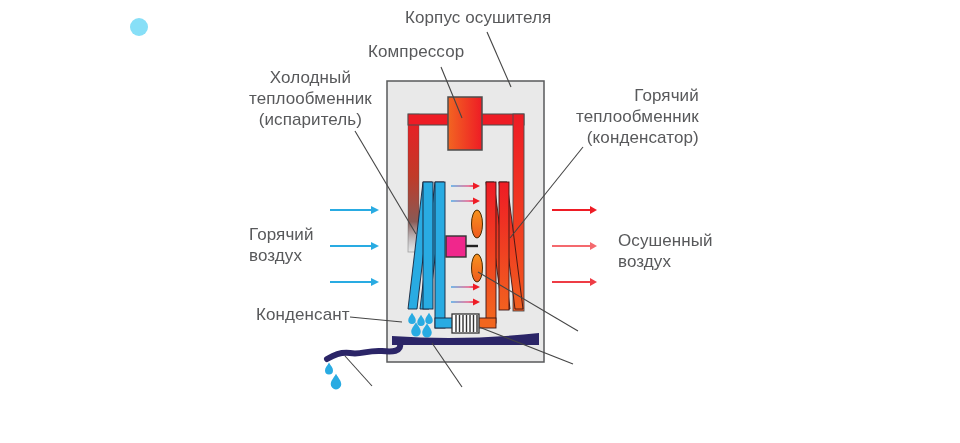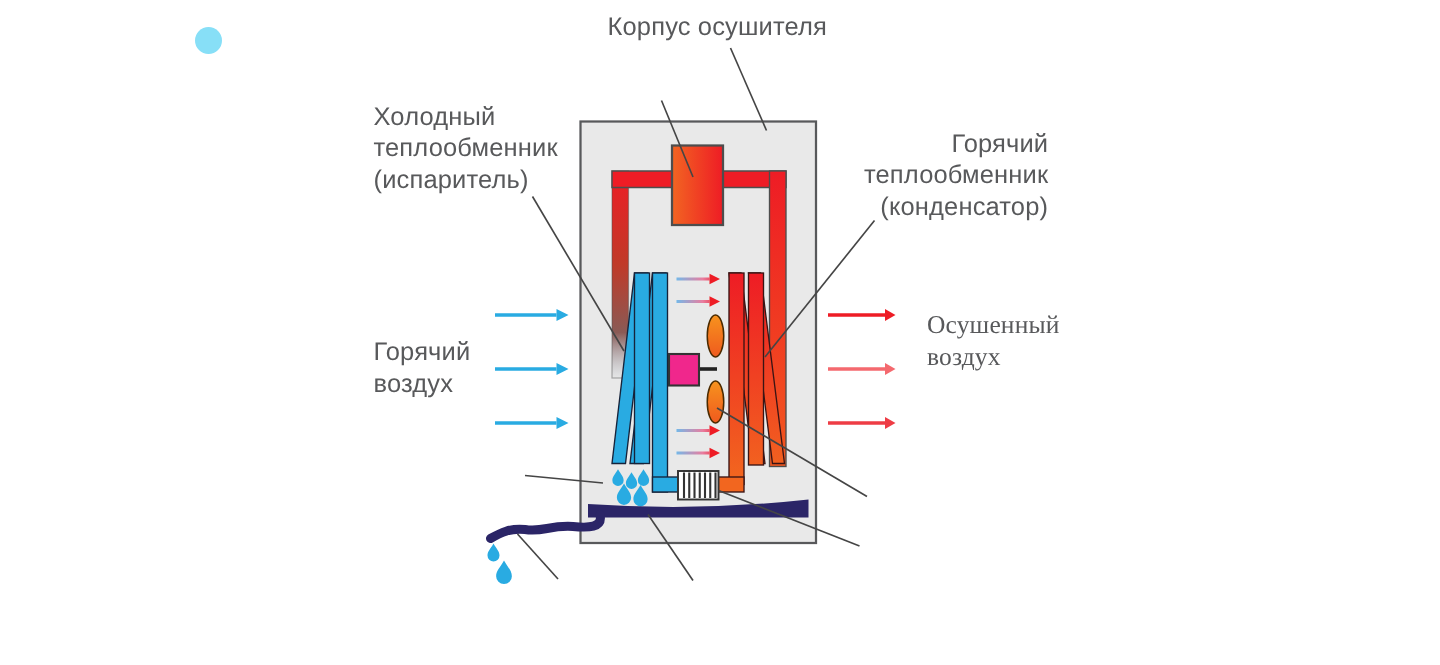--- a/index.html
+++ b/index.html
@@ -176,24 +176,26 @@
       <line class="leader" x1="583" y1="147" x2="510" y2="238"></line>
       <line class="leader" x1="350" y1="317" x2="402" y2="322"></line>
       <line class="leader" x1="478" y1="272" x2="578" y2="331"></line>
       <line class="leader" x1="479" y1="327" x2="573" y2="364"></line>
       <line class="leader" x1="345" y1="356" x2="372" y2="386"></line>
       <line class="leader" x1="432" y1="343" x2="462" y2="387"></line>
     </g>
   </svg>
 
   <div class="lbl" style="left:405px;top:7px;">Корпус осушителя</div>
-  <div class="lbl" style="left:249px;top:67px;">Холодный
+  <div class="lbl" style="left:368px;top:41px;">Компрессор</div>
+  <div class="lbl" style="left:249px;top:67px;text-align:center;">Холодный
 теплообменник
 (испаритель)</div>
   <div class="lbl" style="left:576px;top:85px;text-align:right;">Горячий
 теплообменник
 (конденсатор)</div>
   <div class="lbl" style="left:249px;top:224px;">Горячий
 воздух</div>
-  <div class="lbl" style="left:618px;top:206px;font-family:Liberation Serif, serif;">Осушенный
+  <div class="lbl" style="left:618px;top:230px;">Осушенный
 воздух</div>
+  <div class="lbl" style="left:256px;top:304px;">Конденсант</div>
 
 </div>
 
 </body></html>

